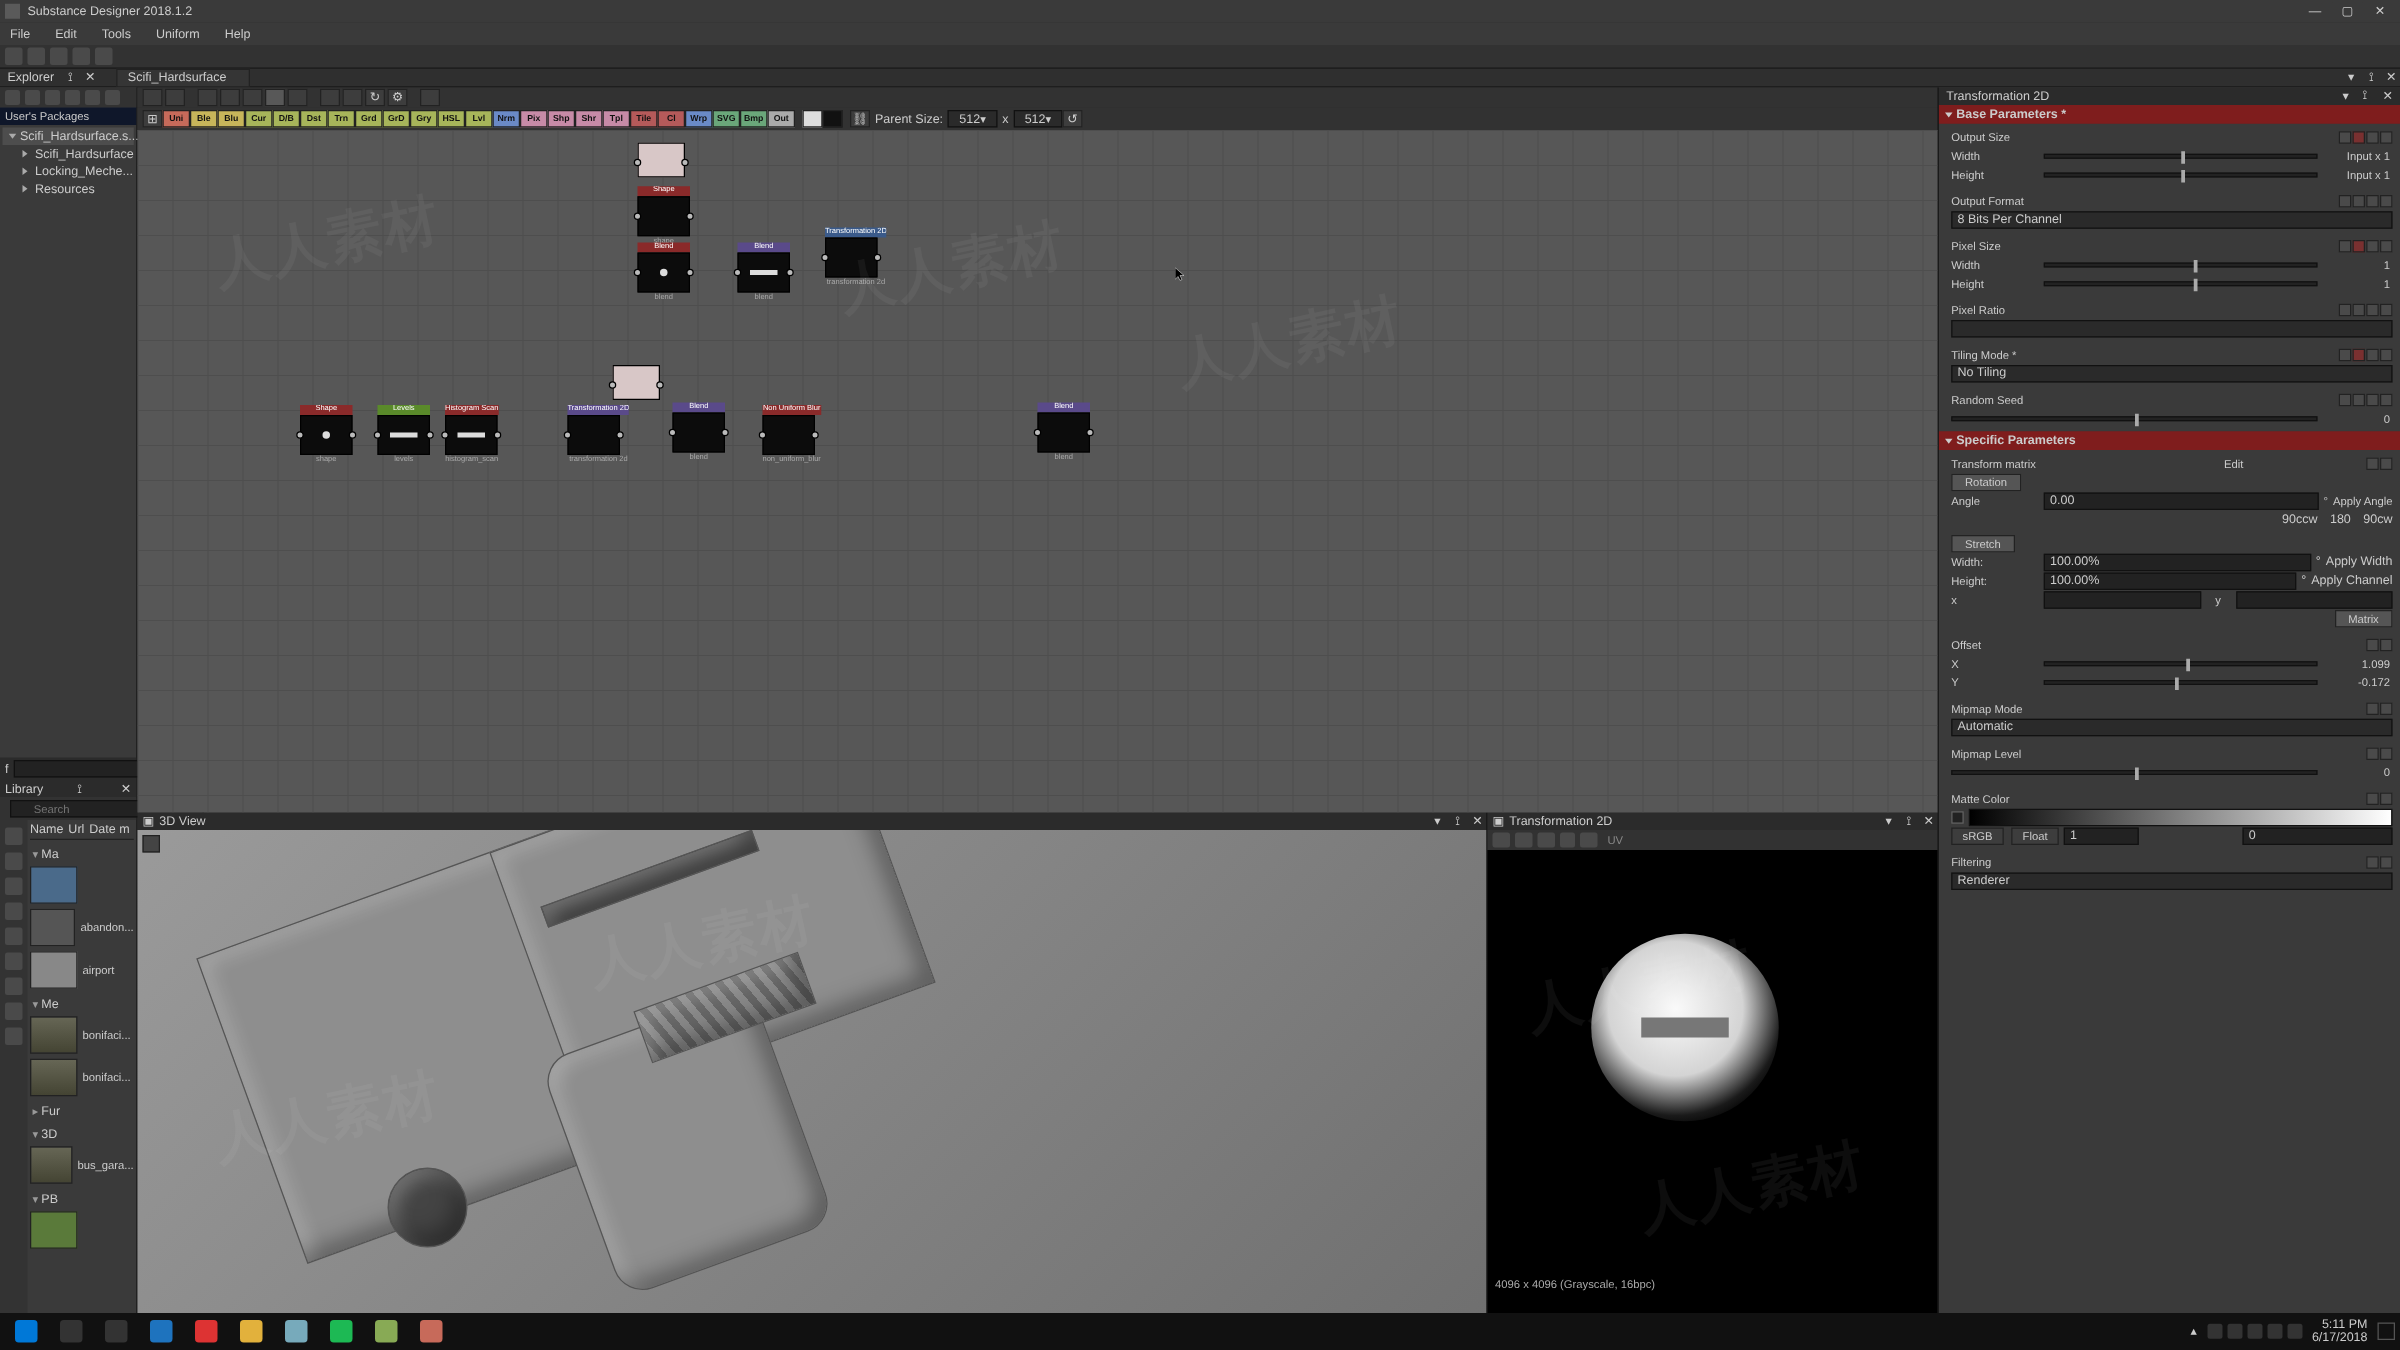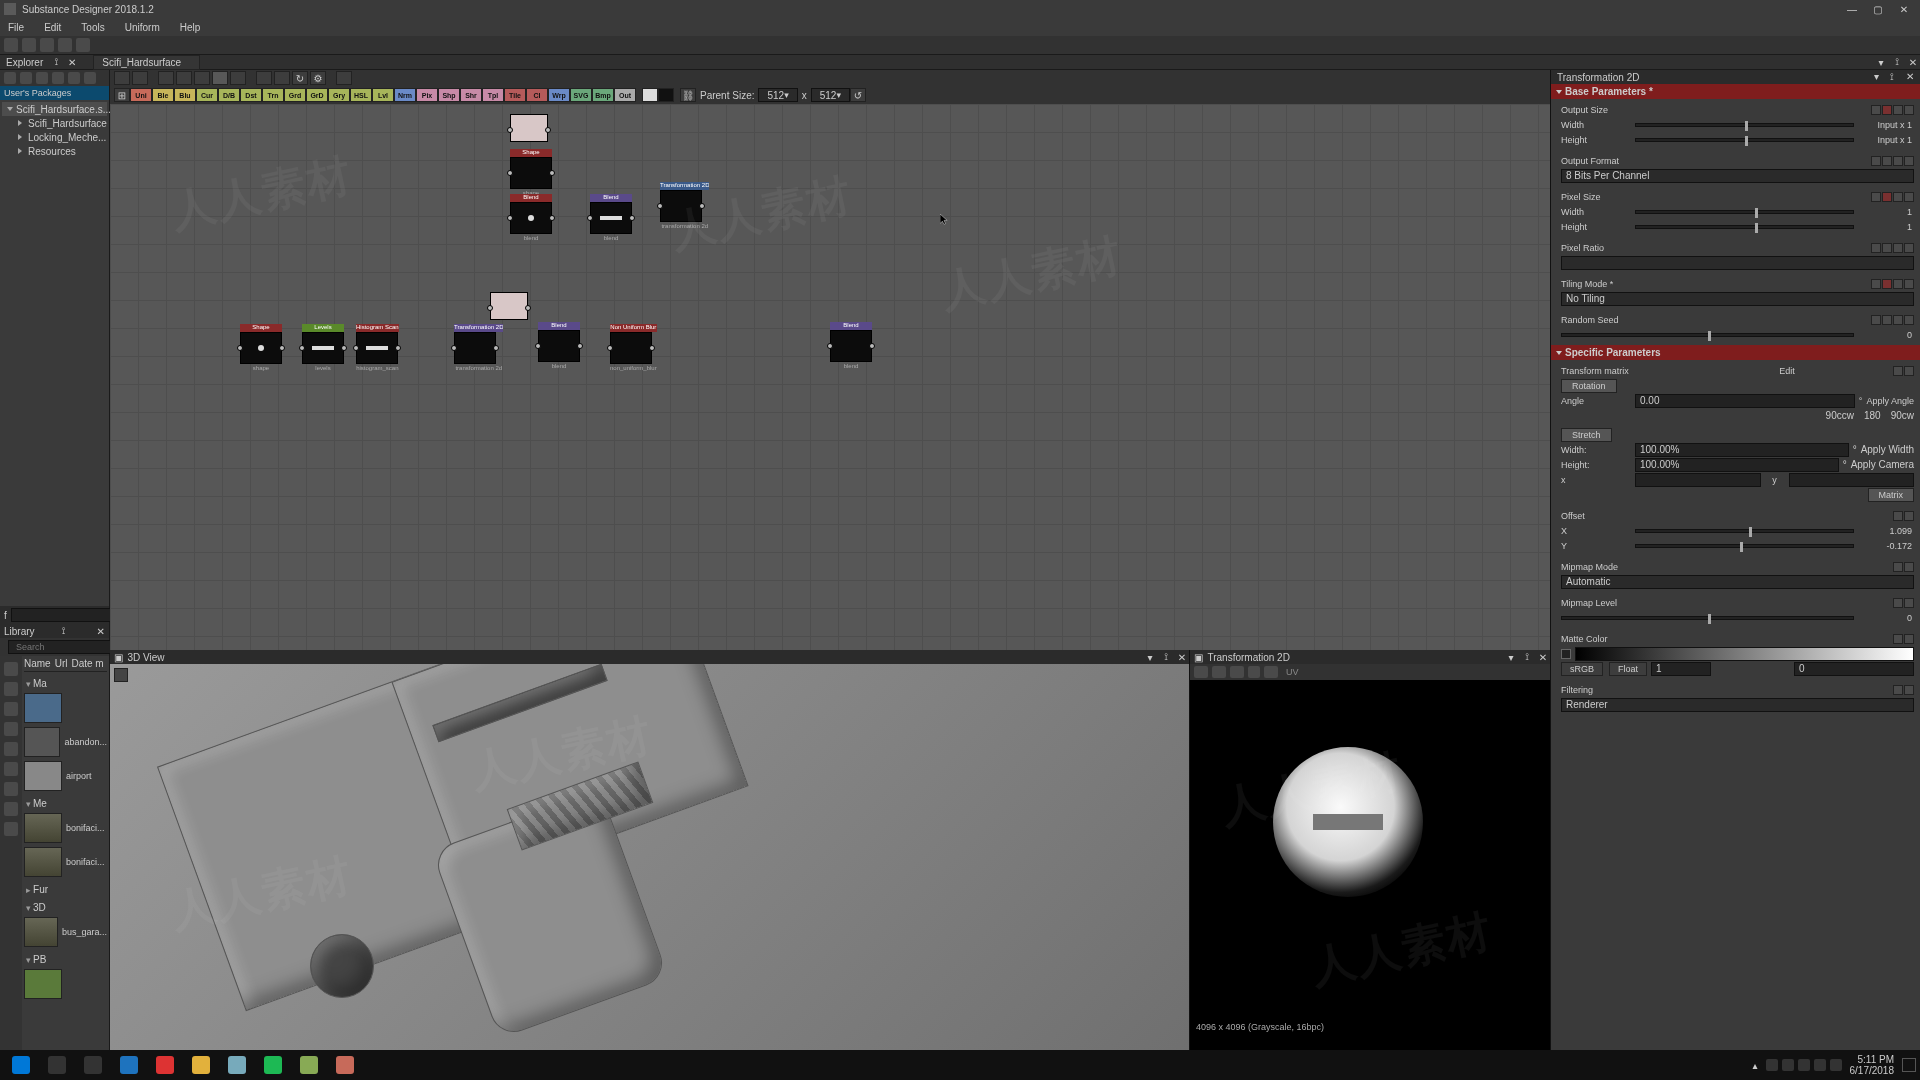--- a/index.html
+++ b/index.html
@@ -20,29 +20,29 @@
 .explorer{height:16px;background:#2f2f2f;border-top:1px solid #1a1a1a;border-bottom:1px solid #1a1a1a;display:flex;align-items:center}
 .explorer .lbl{padding:0 6px}
 .explorer .tab{background:#353535;padding:1px 18px 1px 8px;margin-left:6px;border:1px solid #222}
 .explorer .closeicons{margin-left:auto;display:flex;gap:2px}
 .explorer .closeicons div{width:14px;height:14px;display:flex;align-items:center;justify-content:center}
 
 .main{display:flex;height:1000px}
 .leftcol{width:110px;display:flex;flex-direction:column;background:#3a3a3a;border-right:1px solid #1a1a1a}
 .leftcol .etoolbar{height:16px;background:#323232;display:flex;gap:4px;padding-left:4px;align-items:center}
 .leftcol .etoolbar div{width:12px;height:12px;background:#4a4a4a;border-radius:2px}
-.leftcol .section-hdr{height:14px;background:#0c4a6e;padding-left:4px;display:flex;align-items:center;font-size:9px}
+.leftcol .section-hdr{height:14px;background:#0f172a;padding-left:4px;display:flex;align-items:center;font-size:9px}
 .tree{padding:2px 2px;font-size:9px}
 .tree .item{height:14px;display:flex;align-items:center;padding-left:6px;gap:4px}
 .tree .item.sel{background:#4d4d4d}
 .tree .caret{width:6px;height:6px;border-left:4px solid #aaa;border-top:3px solid transparent;border-bottom:3px solid transparent}
 .tree .caret.open{transform:rotate(90deg)}
 .leftcol .filler{flex:1}
 .leftcol .srch{height:18px;background:#2b2b2b;display:flex;align-items:center;padding:0 4px;gap:4px}
-.leftcol .srch input{flex:1;background:#222;border:1px solid #111;color:#ccc;height:14px;padding:0 7px;font-size:9px}
+.leftcol .srch input{flex:1;background:#222;border:1px solid #111;color:#ccc;height:14px;padding:0 18px;font-size:9px}
 .library{flex:1;display:flex;flex-direction:column}
 .library .hdr{height:14px;background:#2b2b2b;padding-left:4px;display:flex;align-items:center}
 .library .hdr .x{margin-left:auto;padding:0 4px}
 .library .body{flex:1;display:flex}
 .library .cats{width:22px;background:#333;display:flex;flex-direction:column;gap:6px;padding-top:6px;align-items:center}
 .library .cats div{width:14px;height:14px;background:#4a4a4a;border-radius:2px}
 .library .thumbs{flex:1;overflow:hidden;display:flex;flex-direction:column;padding:2px;gap:2px}
 .library .thumbhdr{display:flex;gap:4px;font-size:9px;border-bottom:1px solid #222;padding-bottom:2px}
 .library .thumbrow{display:flex;align-items:center;gap:4px;padding:1px 0}
 .library .thumbrow .tc{width:38px;height:30px;background:#555;border:1px solid #222}
@@ -707,21 +707,21 @@
       <div class="row">
           <span class="lbl">Width:</span>
           <div class="txtinput"><span>100.00%</span></div>
           <span>°</span>
           <span style="margin-left:auto">Apply Width</span>
         </div>
       <div class="row">
           <span class="lbl">Height:</span>
           <div class="txtinput"><span>100.00%</span></div>
           <span>°</span>
-          <span style="margin-left:auto">Apply Camera</span>
+          <span style="margin-left:auto">Apply Channel</span>
         </div>
       <div class="row">
           <span class="lbl">x</span>
           <div class="txtinput"></div>
         <span class="lbl" style="width:20px;text-align:center">y</span>
           <div class="txtinput"></div>
         </div>
       <div class="row" style="justify-content:flex-end">
           <div class="btn" style="background:#555">Matrix</div>
         </div>

